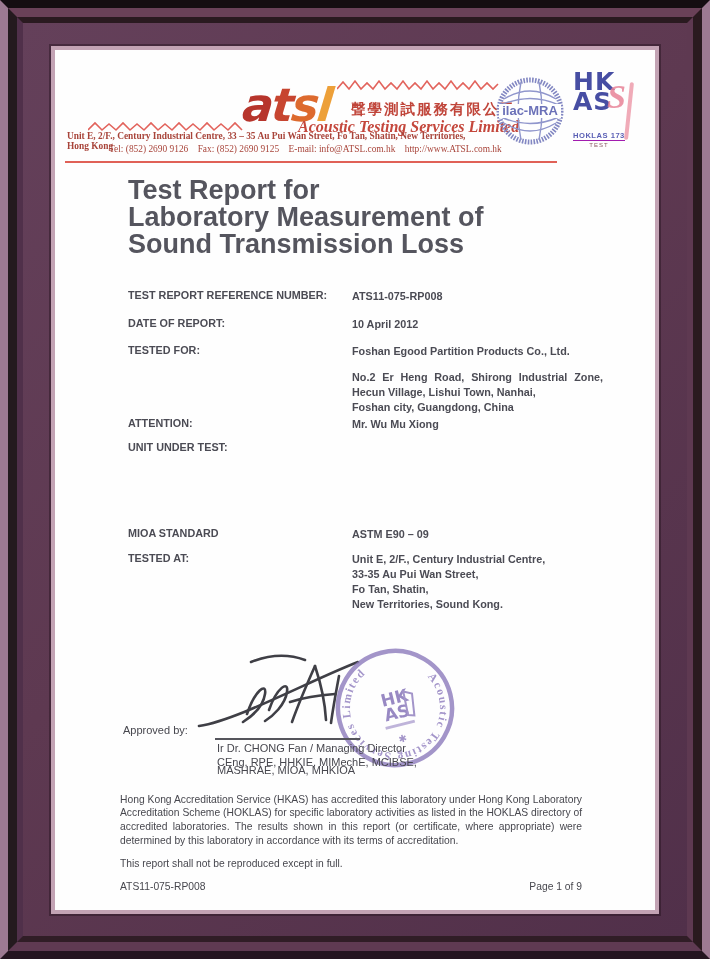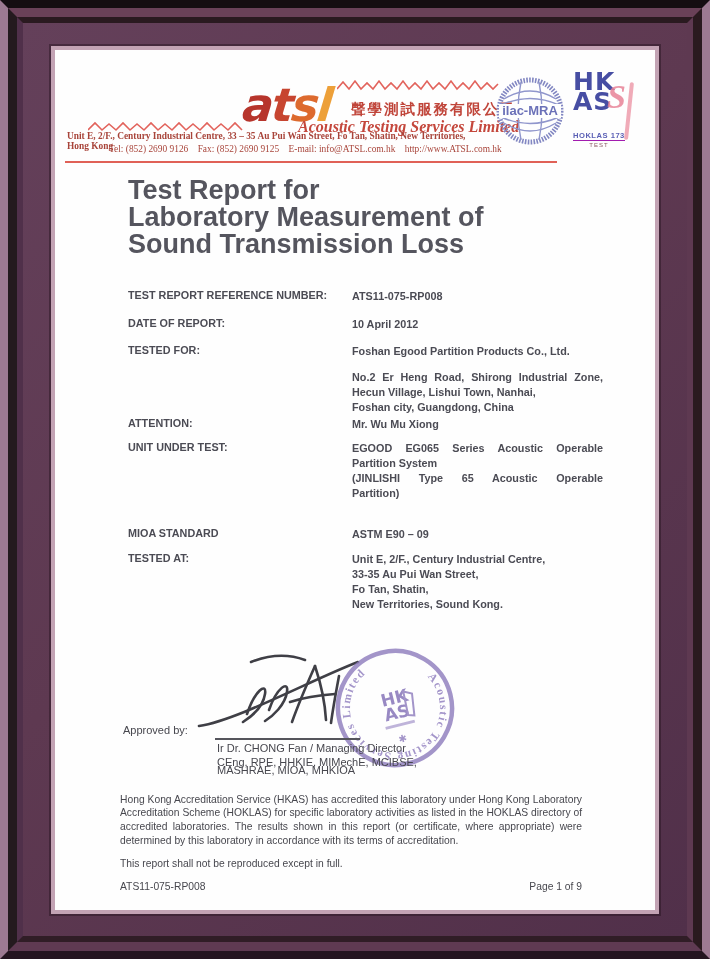--- a/index.html
+++ b/index.html
@@ -125,26 +125,20 @@
       <div class="val" style="top:320px;">
         <div class="jl">No.2 Er Heng Road, Shirong Industrial Zone,</div>
         <div>Hecun Village, Lishui Town, Nanhai,</div>
         <div>Foshan city, Guangdong, China</div>
       </div>
 
       <div class="lbl" style="top:367px;">ATTENTION:</div>
       <div class="val" style="top:367px;">Mr. Wu Mu Xiong</div>
 
       <div class="lbl" style="top:391px;">UNIT UNDER TEST:</div>
-      <div class="val" style="top:391px;">
-        <div class="jl">EGOOD EG065 Series Acoustic Operable</div>
-        <div>Partition System</div>
-        <div class="jl">(JINLISHI Type 65 Acoustic Operable</div>
-        <div>Partition)</div>
-      </div>
 
       <div class="lbl" style="top:477px;">MIOA STANDARD</div>
       <div class="val" style="top:477px;">ASTM E90 – 09</div>
 
       <div class="lbl" style="top:502px;">TESTED AT:</div>
       <div class="val" style="top:502px;">
         <div>Unit E, 2/F., Century Industrial Centre,</div>
         <div>33-35 Au Pui Wan Street,</div>
         <div>Fo Tan, Shatin,</div>
         <div>New Territories, Sound Kong.</div>

